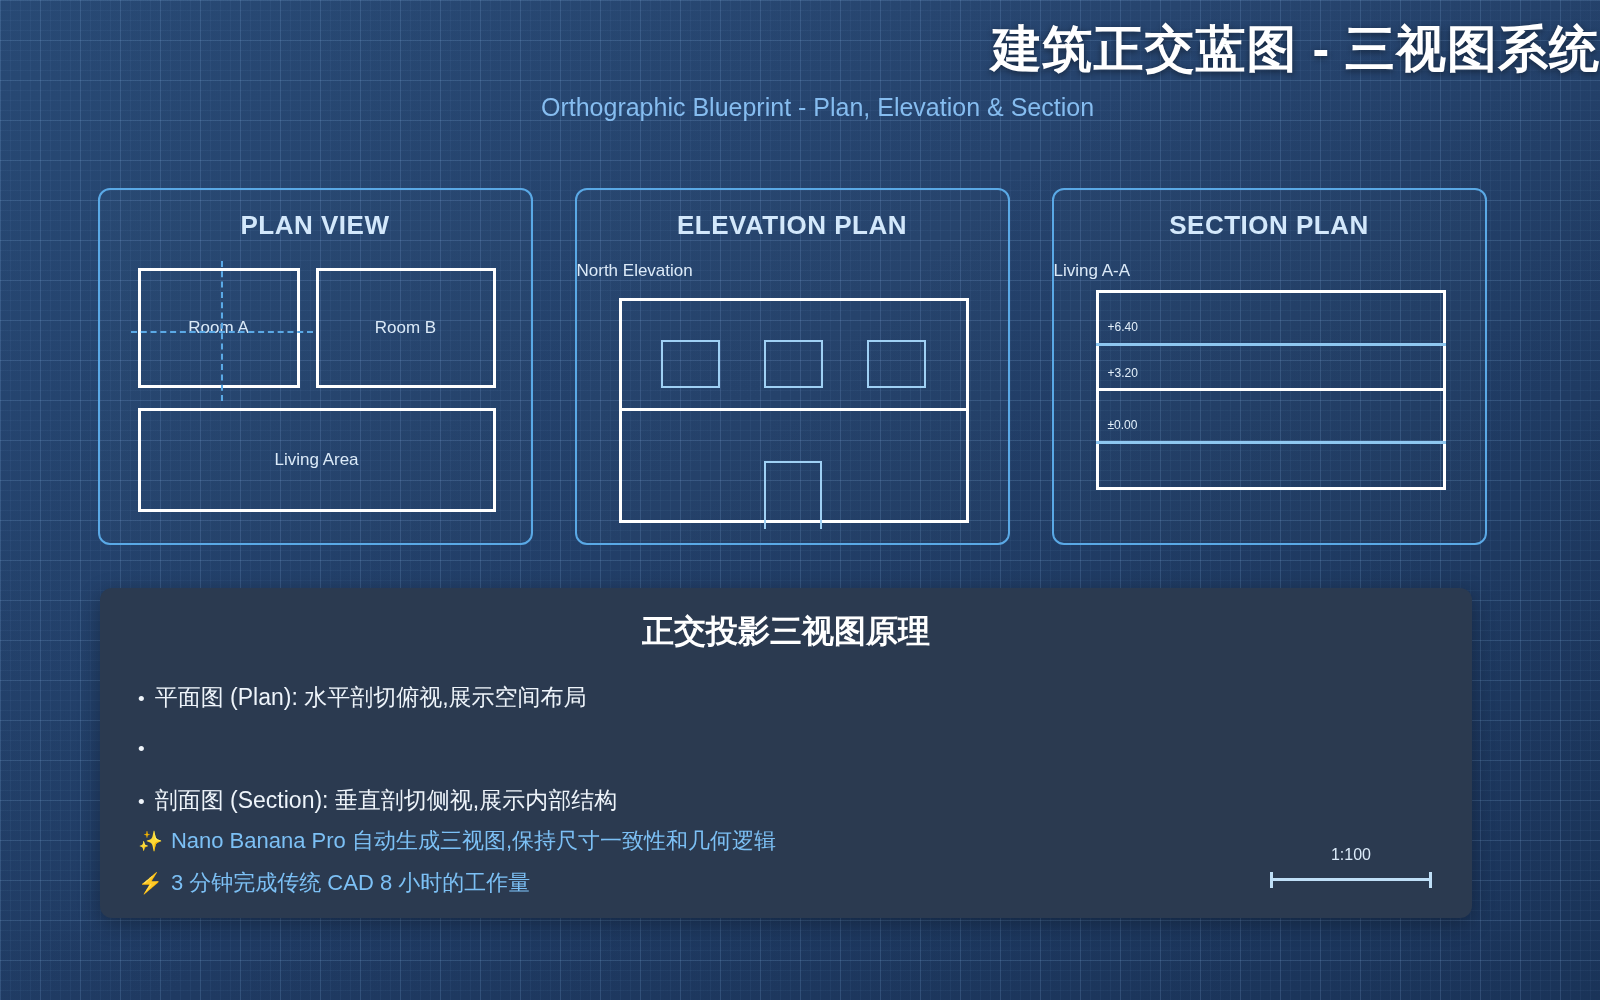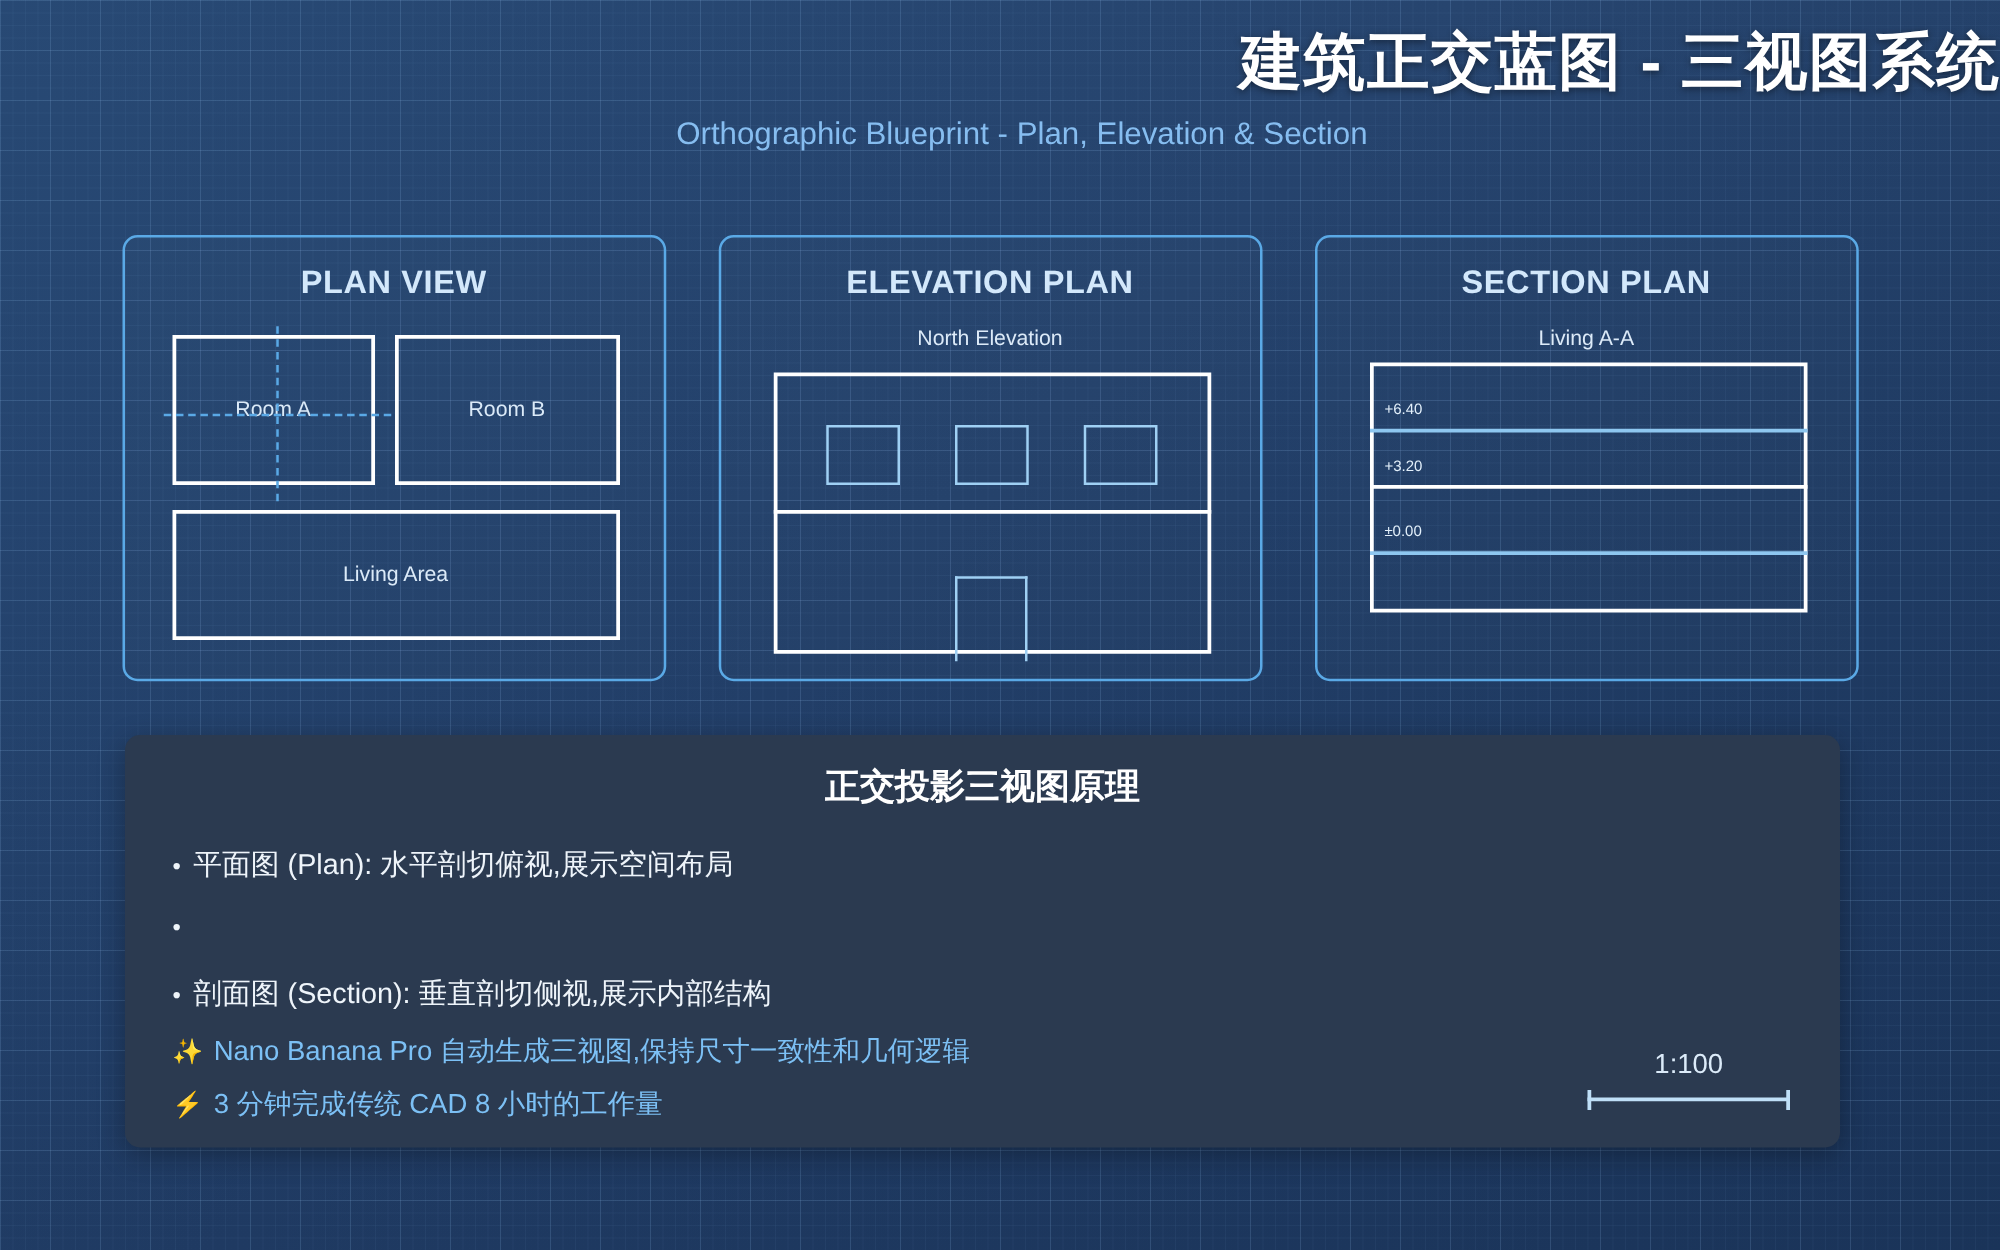--- a/index.html
+++ b/index.html
@@ -60,21 +60,21 @@
     border-radius:12px;
     position:relative;
     background:rgba(255,255,255,0.012);
   }
   .panel-title{
     text-align:center; margin-top:20px;
     font-size:26px; font-weight:bold; color:#d3e8fb;
     letter-spacing:0.5px;
   }
   .panel-sub{
-    text-align:center; margin-top:20px;
+    text-align:left; margin-top:20px;
     font-size:17px; color:#dceaf8; font-weight:400;
   }
 
   
   .plan-stage{ position:absolute; left:38px; top:78px; width:358px; height:250px; }
   .room{
     position:absolute;
     border:3px solid #ffffff;
     display:flex; align-items:center; justify-content:center;
     color:#dbeaf8; font-size:17px;
@@ -133,41 +133,41 @@
   
   .info{
     position:absolute; left:100px; top:588px;
     width:1372px; height:330px;
     background:#2b3a50;
     border-radius:12px;
     box-shadow:0 6px 22px rgba(0,0,0,0.3);
   }
   .info-title{
     text-align:center; margin-top:22px;
-    font-size:28px; font-weight:bold; color:#ffffff;
+    font-size:32px; font-weight:bold; color:#ffffff;
   }
   .bullets{ margin-top:28px; padding-left:38px; }
   .bullet{
     font-size:23px; color:#eef4fa; margin-bottom:25px;
     display:flex; align-items:baseline; gap:10px;
   }
   .dot{ font-size:19px; color:#eef4fa; }
   .hl-lines{ position:absolute; left:38px; top:238px; }
   .hl{
     font-size:22px; color:#7cc0f5; margin-bottom:12px;
     display:flex; align-items:center; gap:8px;
   }
   .hl-ico{ font-size:20px; }
 
   
   .scale{
     position:absolute; right:40px; bottom:32px;
     width:162px; text-align:center;
   }
-  .scale-label{ font-size:22px; color:#dcebf9; margin-bottom:8px; }
+  .scale-label{ font-size:16px; color:#dcebf9; margin-bottom:8px; }
   .scale-bar{ position:relative; height:14px; }
   .scale-line{
     position:absolute; left:0; top:6px; width:162px; height:3px; background:#bfdff7;
   }
   .scale-tick{
     position:absolute; top:0; width:3px; height:16px; background:#bfdff7;
   }
   .tick-l{ left:0; } .tick-r{ right:0; }
 </style>
 </head>

